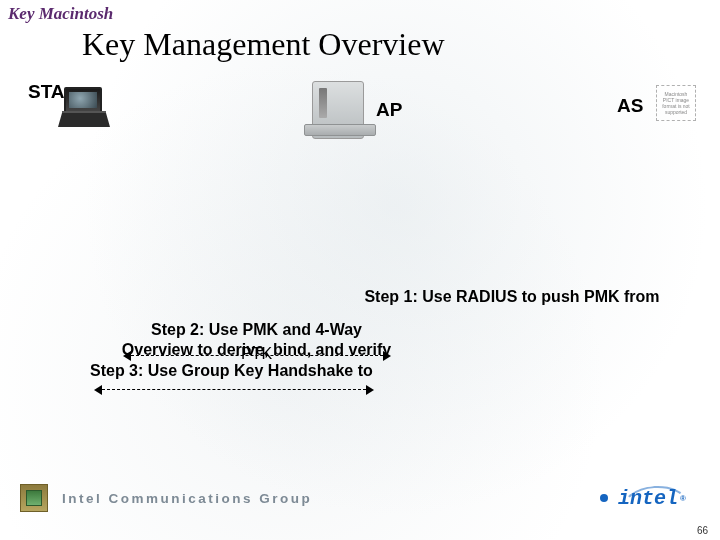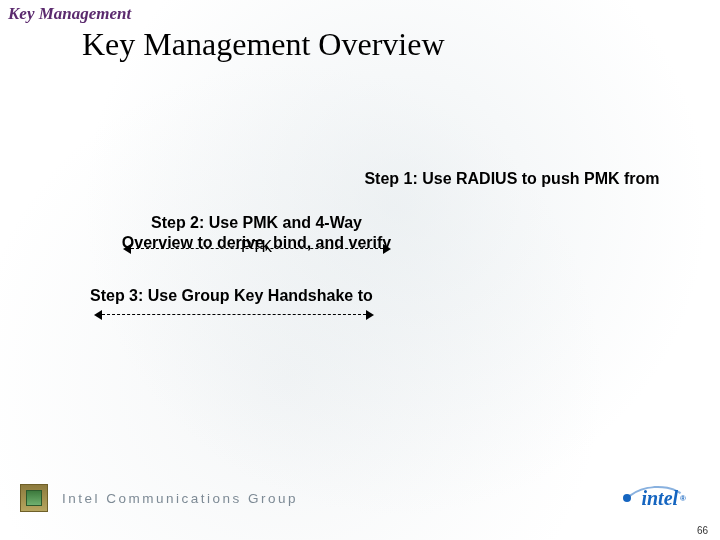--- a/index.html
+++ b/index.html
@@ -95,22 +95,22 @@
     border: 1px dashed #b0b0b0;
     font-size: 5px; line-height: 1.2;
     color: #888; display:flex; align-items:center; justify-content:center;
     text-align:center; padding:2px;
   }
 
   .steps { padding: 106px 46px 0 30px; position:relative; }
   .step-block { text-align:center; font-weight:bold; font-size:16px; line-height:1.25; }
 
   .s1 { width: 360px; margin-left: 302px; }
-  .s2 { width: 345px; margin-left: 54px; margin-top: 24px; }
-  .s3 { width: 350px; margin-left: 54px; margin-top: 32px; text-align:left; padding-left:6px; }
+  .s2 { width: 345px; margin-left: 54px; margin-top: 13px; }
+  .s3 { width: 350px; margin-left: 54px; text-align:left; padding-left:6px; }
 
   .arrow-both {
     position: relative;
     height: 10px;
     margin: 0 auto;
   }
   .arrow-both .shaft {
     position:absolute; top:4px; left:8px; right:8px;
     border-top: 1.5px dashed #000;
   }
@@ -142,34 +142,34 @@
     position: relative; margin-right: 14px;
   }
   .chip::after {
     content:""; position:absolute; inset:5px;
     background: linear-gradient(#3d7a3d,#6fb06f);
     border:1px solid #2d5a2d;
   }
   .footer-text {
     font-family: Arial, sans-serif;
     font-size: 13.5px; letter-spacing: 2.5px;
-    color: #7d8a95; font-weight: normal;
+    color: #7d8a95; font-weight: bold;
   }
   .intel-logo {
     margin-left: auto;
     display:flex; align-items:center;
     color:#1565c0; font-weight:bold; font-style:italic;
     font-size: 20px;
   }
   .intel-bullet {
     width: 8px; height:8px; border-radius:50%;
     background:#1565c0; margin-right:10px;
   }
   .intel-word {
-    font-family: Liberation Serif, serif;
+    font-family: Liberation Mono, monospace;
     text-transform: lowercase;
   }
   .intel-r { font-size: 8px; vertical-align: top; margin-left:2px; font-style:normal;}
   .intel-arc {
     position:absolute; right:30px; bottom:28px;
     width:70px; height:26px;
     border:2px solid #1565c0;
     border-color: #1565c0 transparent transparent transparent;
     border-radius: 50% 50% 0 0 / 90% 90% 0 0;
     transform: rotate(-4deg);
@@ -182,23 +182,37 @@
     font-size: 10px; color:#333;
     z-index:2;
   }
 </style>
 </head>
 <body>
 
 <div class="bg"></div>
 <div class="content">
 
-  <div class="section-label">Key Management</div>
+  <div class="section-label">Key Macintosh</div>
   <div class="title">Key Management Overview</div>
 
+  <div class="nodes">
+    <span class="node-label sta-label">STA</span>
+    <div class="laptop">
+      <div class="screen"></div>
+        <div class="hinge"></div>
+        <div class="base"></div>
+    </div>
+
+    <div class="server"></div>
+    <span class="node-label ap-label">AP</span>
+
+    <span class="node-label as-label">AS</span>
+    <div class="pict">Macintosh PICT image format is not supported</div>
+  </div>
 
   <div class="steps">
     <div class="step-block s1">
       <div>Step 1: Use RADIUS to push PMK from</div>
     </div>
 
     <div class="step-block s2">
       <div>Step 2: Use PMK and 4-Way</div>
       <div>Overview to derive, bind, and verify</div>
       <div class="arrow-wrap">

